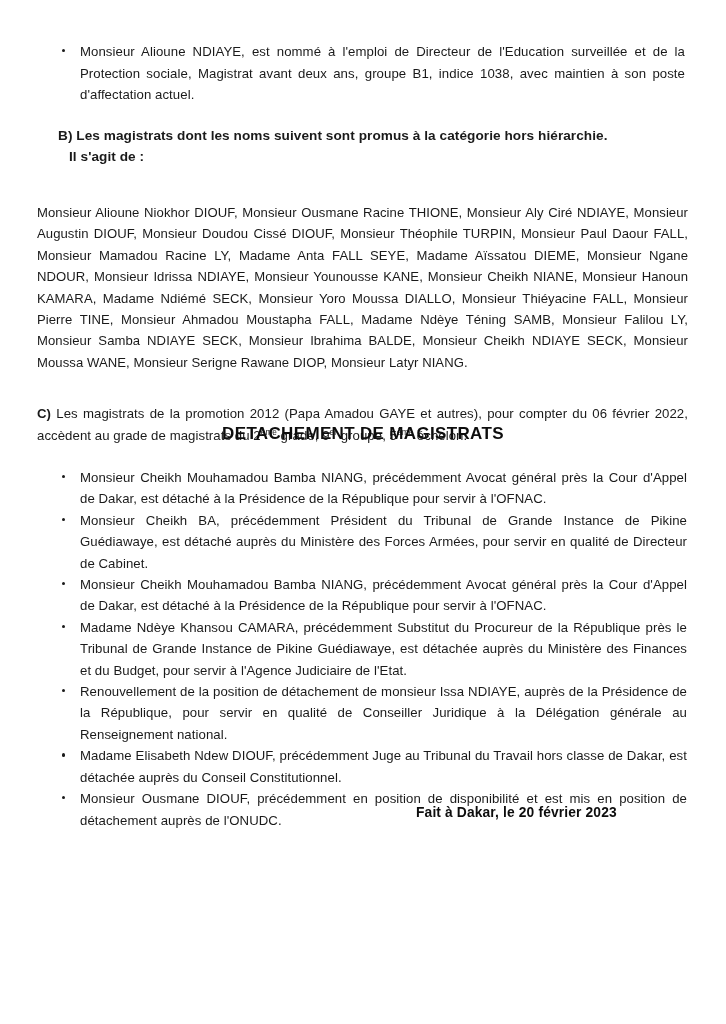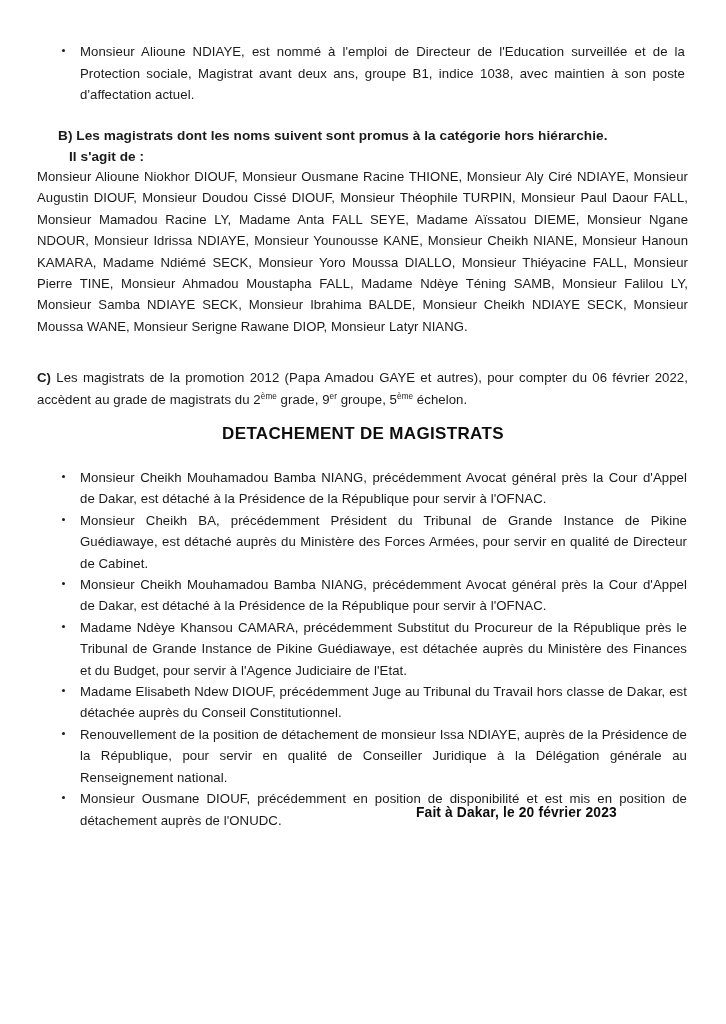--- a/index.html
+++ b/index.html
@@ -66,20 +66,21 @@
     text-align: center;
     font-weight: bold;
     font-size: 17px;
     letter-spacing: .02em;
     color: #0d0d0d;
   }
 
   .para-justify {
     text-align: justify;
     text-justify: inter-word;
+    margin-top: 36px;
   }
 
   sup {
     font-size: .62em;
     vertical-align: super;
     line-height: 0;
   }
 
   
   .sig-line {
@@ -179,26 +180,26 @@
       <span class="bullet-text">Monsieur Cheikh Mouhamadou Bamba NIANG, précédemment Avocat général près la Cour d'Appel de Dakar, est détaché à la Présidence de la République pour servir à l'OFNAC.</span>
     </div>
 
     <div class="bullet-row">
       <span class="bullet-dot"></span>
       <span class="bullet-text">Madame Ndèye Khansou CAMARA, précédemment Substitut du Procureur de la République près le Tribunal de Grande Instance de Pikine Guédiawaye, est détachée auprès du Ministère des Finances et du Budget, pour servir à l'Agence Judiciaire de l'Etat.</span>
     </div>
 
     <div class="bullet-row">
       <span class="bullet-dot"></span>
+      <span class="bullet-text">Renouvellement de la position de détachement de monsieur Issa NDIAYE, auprès de la Présidence de la République, pour servir en qualité de Conseiller Juridique à la Délégation générale au Renseignement national.</span>
+    </div>
+
+    <div class="bullet-row">
+      <span class="bullet-dot"></span>
       <span class="bullet-text">Madame Elisabeth Ndew DIOUF, précédemment Juge au Tribunal du Travail hors classe de Dakar, est détachée auprès du Conseil Constitutionnel.</span>
-    </div>
-
-    <div class="bullet-row">
-      <span class="bullet-dot"></span>
-      <span class="bullet-text">Renouvellement de la position de détachement de monsieur Issa NDIAYE, auprès de la Présidence de la République, pour servir en qualité de Conseiller Juridique à la Délégation générale au Renseignement national.</span>
     </div>
 
     <div class="bullet-row">
       <span class="bullet-dot"></span>
       <span class="bullet-text">Monsieur Ousmane DIOUF, précédemment en position de disponibilité et est mis en position de détachement auprès de l'ONUDC.</span>
     </div>
   </div>
 
   <div class="sig-line" style="left:416px; top:805px;">Fait à Dakar, le 20 février 2023</div>
 

